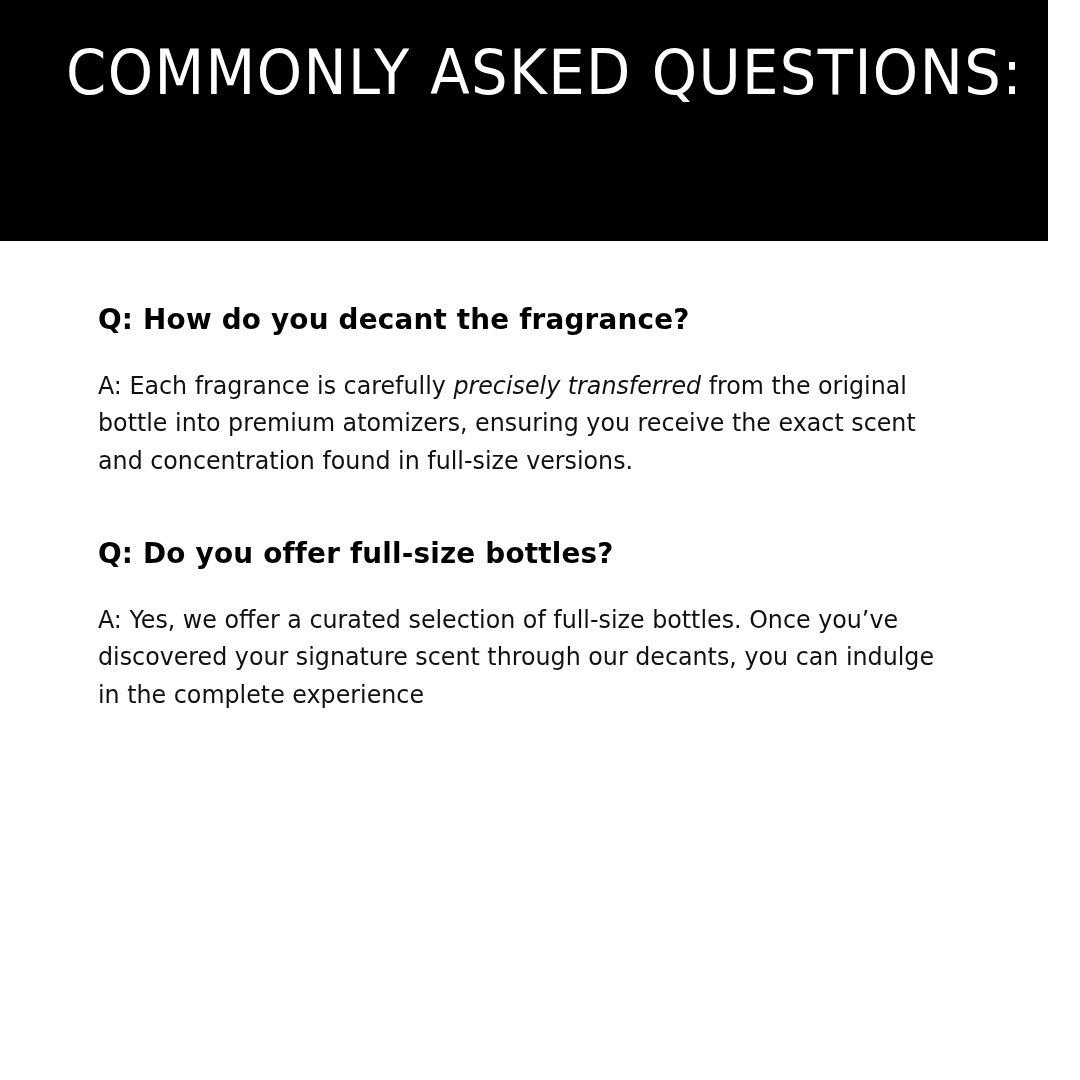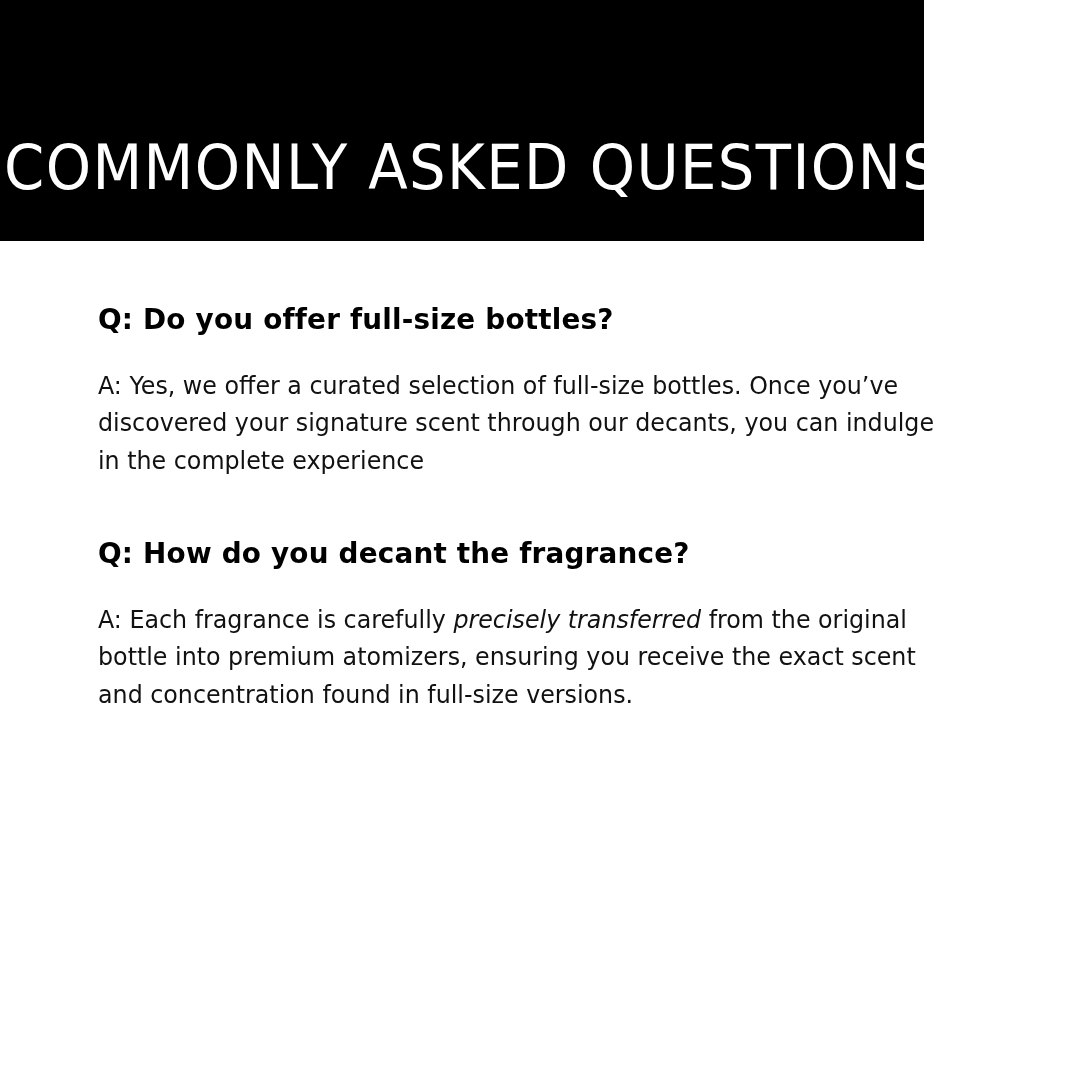--- a/index.html
+++ b/index.html
@@ -14,25 +14,25 @@
     overflow: hidden;
   }
   .page {
     position: relative;
     width: 1080px;
     height: 1080px;
     background: #ffffff;
     box-sizing: border-box;
   }
   .header-band {
-    width: 924px;
+    width: 1048px;
     height: 241px;
     background: #000000;
     display: flex;
-    align-items: flex-end;
+    align-items: flex-start;
     justify-content: center;
     box-sizing: border-box;
     padding-left: 41px;
   }
   .header-title {
     color: #ffffff;
     font-family: "DejaVu Sans", sans-serif;
     font-size: 62px;
     font-weight: 400;
     letter-spacing: 1.5px;
@@ -81,23 +81,23 @@
 <div class="page">
 
   <div class="header-band">
     <h1 class="header-title">COMMONLY ASKED QUESTIONS:</h1>
   </div>
 
   <div class="faq-body">
 
 
     <div class="faq-item">
-      <p class="faq-question">Q: Do you offer full-size bottles?</p>
-      <p class="faq-answer"><span>A: Yes, we offer a curated selection of full-size bottles. Once you’ve discovered your signature scent through our decants, you can indulge in the complete experience</span><em></em><span></span></p>
+      <p class="faq-question">Q: How do you decant the fragrance?</p>
+      <p class="faq-answer"><span>A: Each fragrance is carefully </span><em>precisely transferred</em><span> from the original bottle into premium atomizers, ensuring you receive the exact scent and concentration found in full-size versions.</span></p>
     </div>
 
     <div class="faq-item">
-      <p class="faq-question">Q: How do you decant the fragrance?</p>
-      <p class="faq-answer"><span>A: Each fragrance is carefully </span><em>precisely transferred</em><span> from the original bottle into premium atomizers, ensuring you receive the exact scent and concentration found in full-size versions.</span></p>
+      <p class="faq-question">Q: Do you offer full-size bottles?</p>
+      <p class="faq-answer"><span>A: Yes, we offer a curated selection of full-size bottles. Once you’ve discovered your signature scent through our decants, you can indulge in the complete experience</span><em></em><span></span></p>
     </div>
 
   </div>
 </div>
 
 </body></html>

